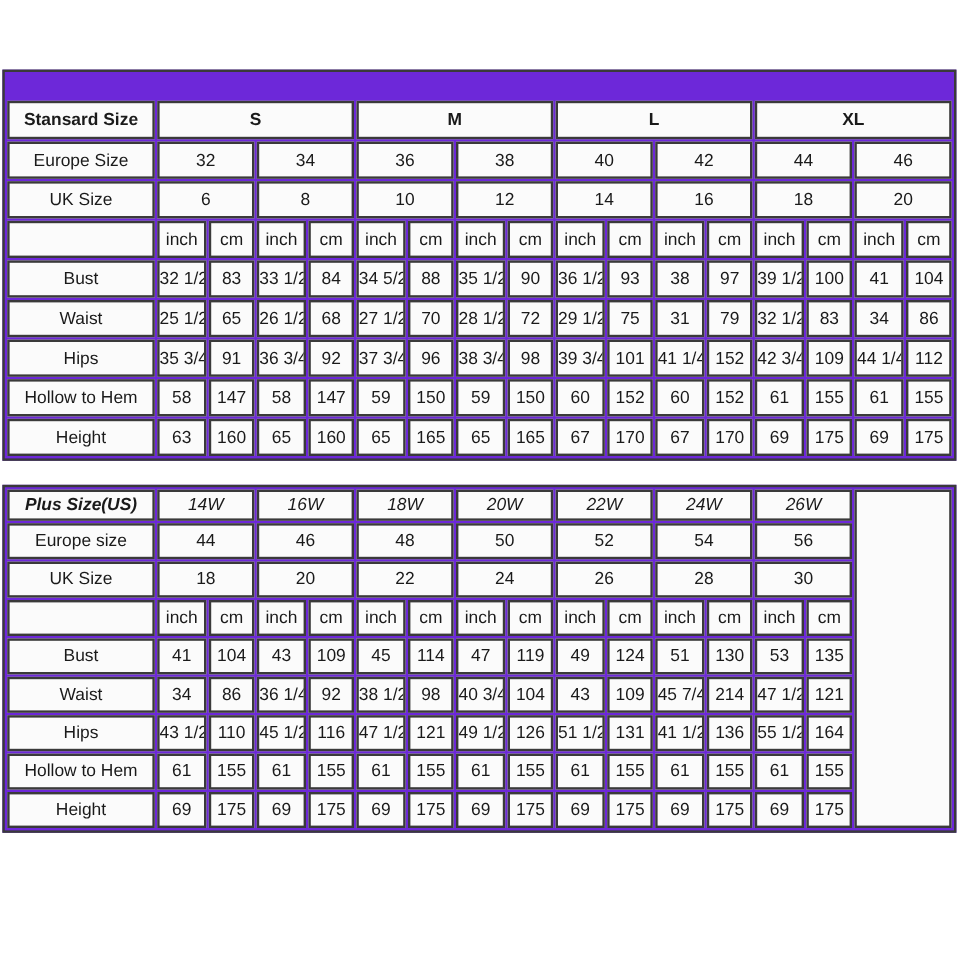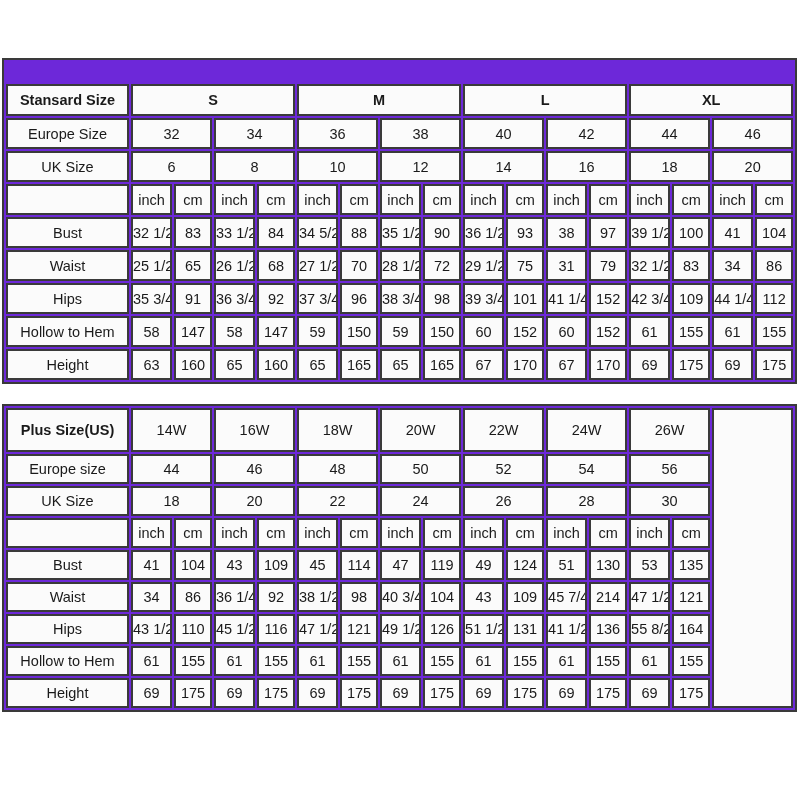--- a/index.html
+++ b/index.html
@@ -36,21 +36,21 @@
     text-align: center;
     vertical-align: middle;
     padding: 0;
     white-space: nowrap;
     overflow: hidden;
     font-size: 14.5px;
   }
   .t-standard td { height: 31px; }
   .t-standard tr.row-title td { height: 32px; }
   .t-plus td { height: 30px; }
-  .t-plus tr.row-title td { height: 44px; }
+  .t-plus tr.row-title td { height: 26px; font-style: italic; }
 
   td.bold-lbl { font-weight: bold; font-size: 16px; }
   td.group-bold { font-weight: bold; font-size: 16px; }
   td.group { font-size: 15px; margin-top: 36px; }
   td.lbl { font-size: 15px; }
   td.unit { font-size: 14px; }
   td.num { font-size: 14px; }
   td.blank { background: #fcfcfc; }
 </style>
 </head>
@@ -335,21 +335,21 @@
             <td class="num">45 1/2</td>
             <td class="num">116</td>
             <td class="num">47 1/2</td>
             <td class="num">121</td>
             <td class="num">49 1/2</td>
             <td class="num">126</td>
             <td class="num">51 1/2</td>
             <td class="num">131</td>
             <td class="num">41 1/2</td>
             <td class="num">136</td>
-            <td class="num">55 8/2</td>
+            <td class="num">55 1/2</td>
             <td class="num">164</td>
           </tr>
           <tr>
             <td class="lbl">Hollow to Hem</td>
             <td class="num">61</td>
             <td class="num">155</td>
             <td class="num">61</td>
             <td class="num">155</td>
             <td class="num">61</td>
             <td class="num">155</td>

